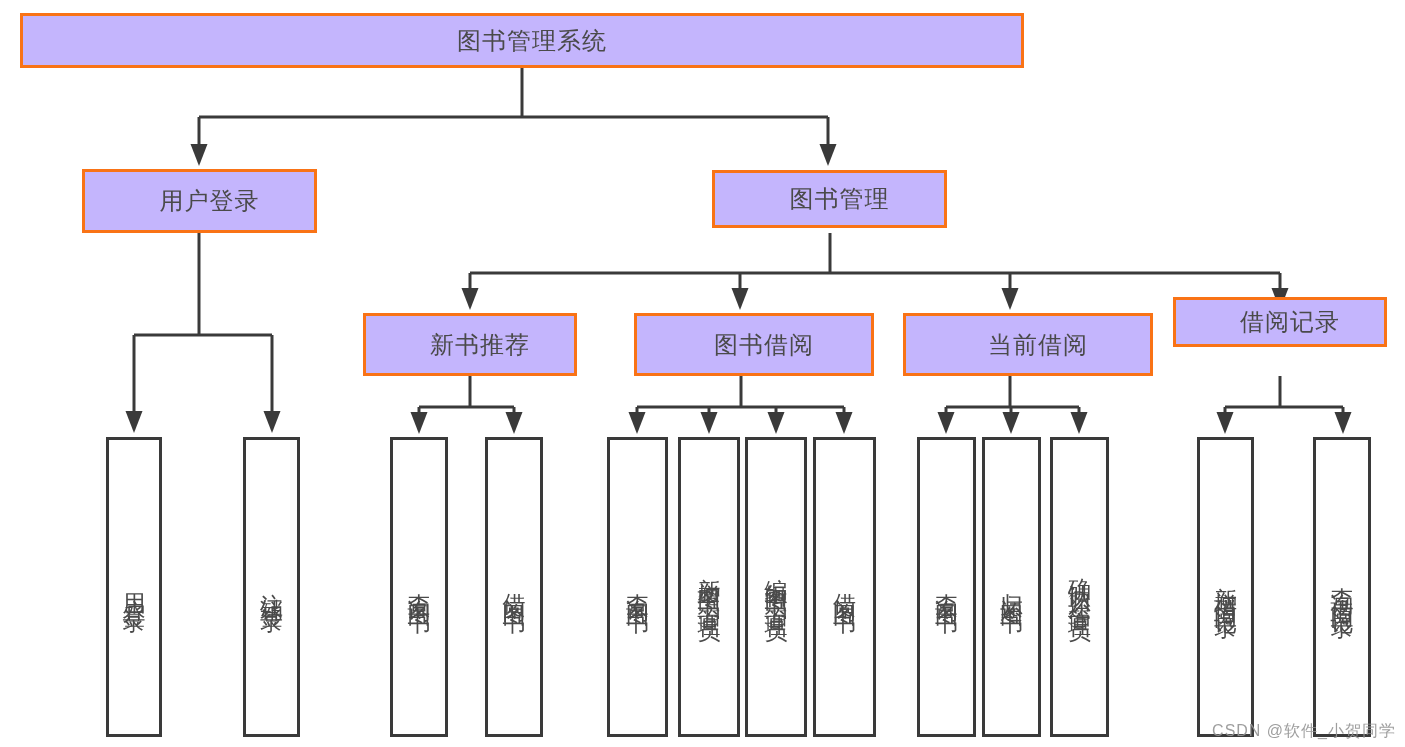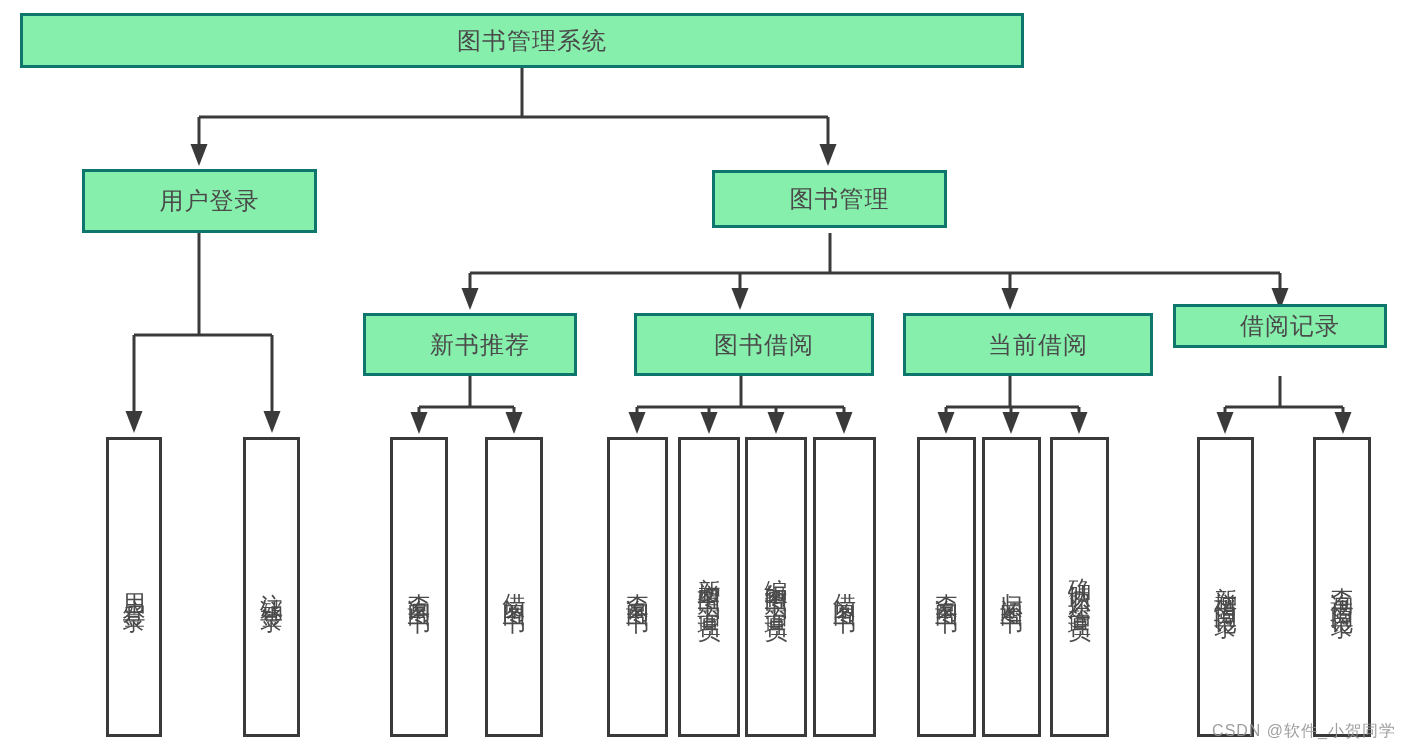--- a/index.html
+++ b/index.html
@@ -10,22 +10,22 @@
     font-family:"Liberation Sans", sans-serif;
     overflow:hidden;
   }
   svg.connectors {
     position:absolute; left:0; top:0; width:1405px; height:747px;
     pointer-events:none;
   }
   .hbox {
     position:absolute;
     box-sizing:border-box;
-    border:3px solid #0f766e;
-    background:#86efac;
+    border:3px solid #f97316;
+    background:#c4b5fd;
     display:flex; align-items:center; justify-content:center;
     font-size:24px;
     color:#4a4a4a;
     letter-spacing:1px;
     white-space:nowrap;
     padding-left:20px;
   }
   .vbox {
     position:absolute;
     top:437px; height:300px;
@@ -159,21 +159,21 @@
 
   <div class="hbox" style="left:363px; top:313px; width:214px; height:63px;justify-content:center;">
     <span>新书推荐</span>
   </div>
   <div class="hbox" style="left:634px; top:313px; width:240px; height:63px;">
     <span>图书借阅</span>
   </div>
   <div class="hbox" style="left:903px; top:313px; width:250px; height:63px;">
     <span>当前借阅</span>
   </div>
-  <div class="hbox" style="left:1173px; top:304px; width:214px; height:44px;">
+  <div class="hbox" style="left:1173px; top:297px; width:214px; height:50px;">
     <span>借阅记录</span>
   </div>
 
   <div class="vbox" style="left:106px; width:56px;">
     <span class="vtext">用户登录</span>
   </div>
   <div class="vbox" style="left:243px; width:57px;">
     <span class="vtext">注销登录</span>
   </div>
 

